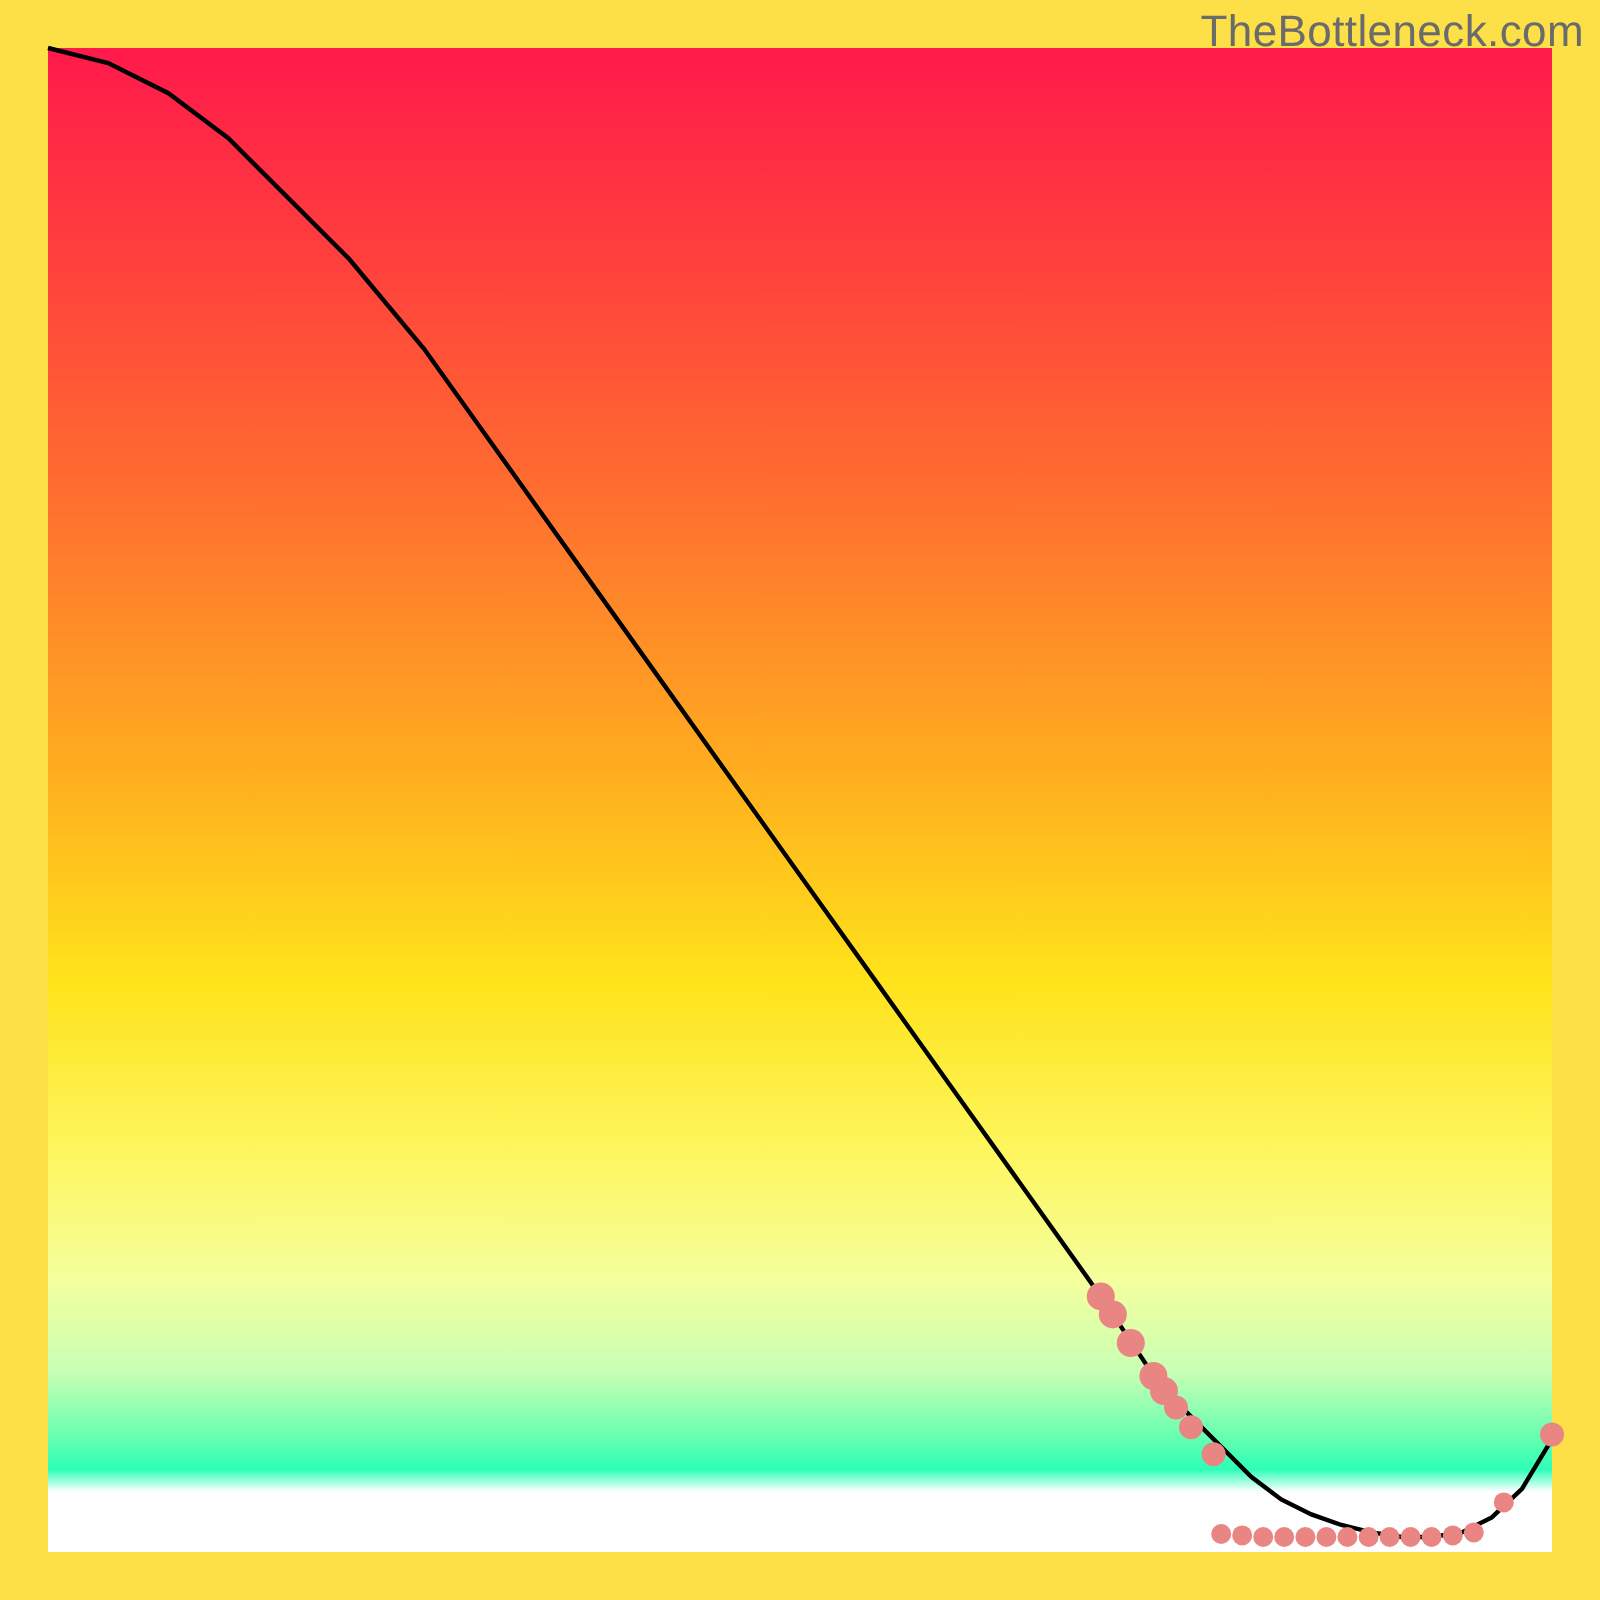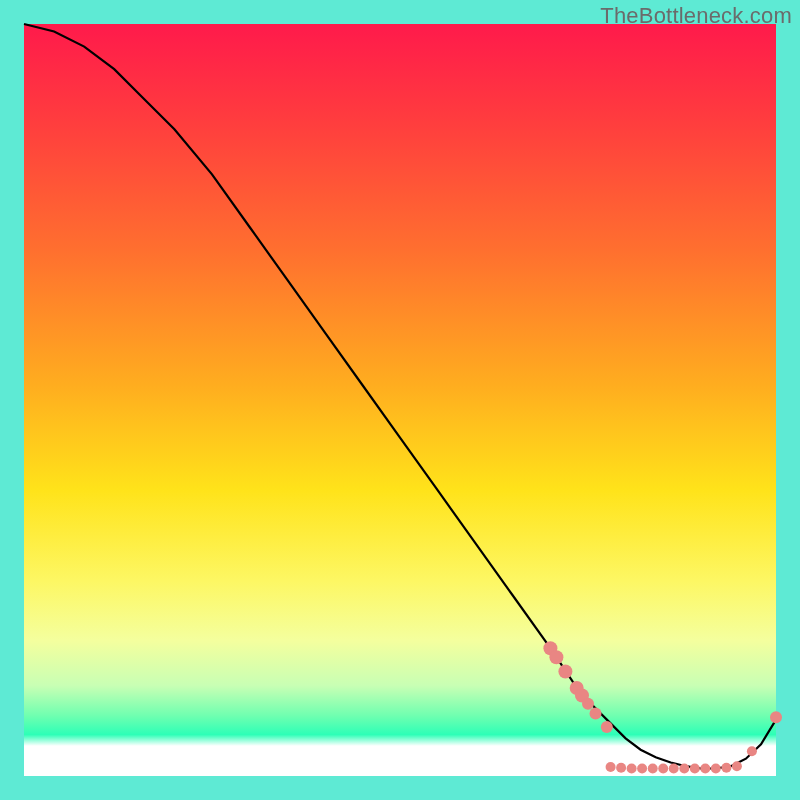--- a/index.html
+++ b/index.html
@@ -7,21 +7,21 @@
     padding: 0;
     width: 800px;
     height: 800px;
     background: #000;
     font-family: Arial, Helvetica, sans-serif;
   }
   .stage {
     position: relative;
     width: 800px;
     height: 800px;
-    background: #5eead4;
+    background: #fde047;
   }
   .plot {
     position: absolute;
     left: 24px;
     top: 24px;
     width: 752px;
     height: 752px;
     
     background: linear-gradient(
       to bottom,

